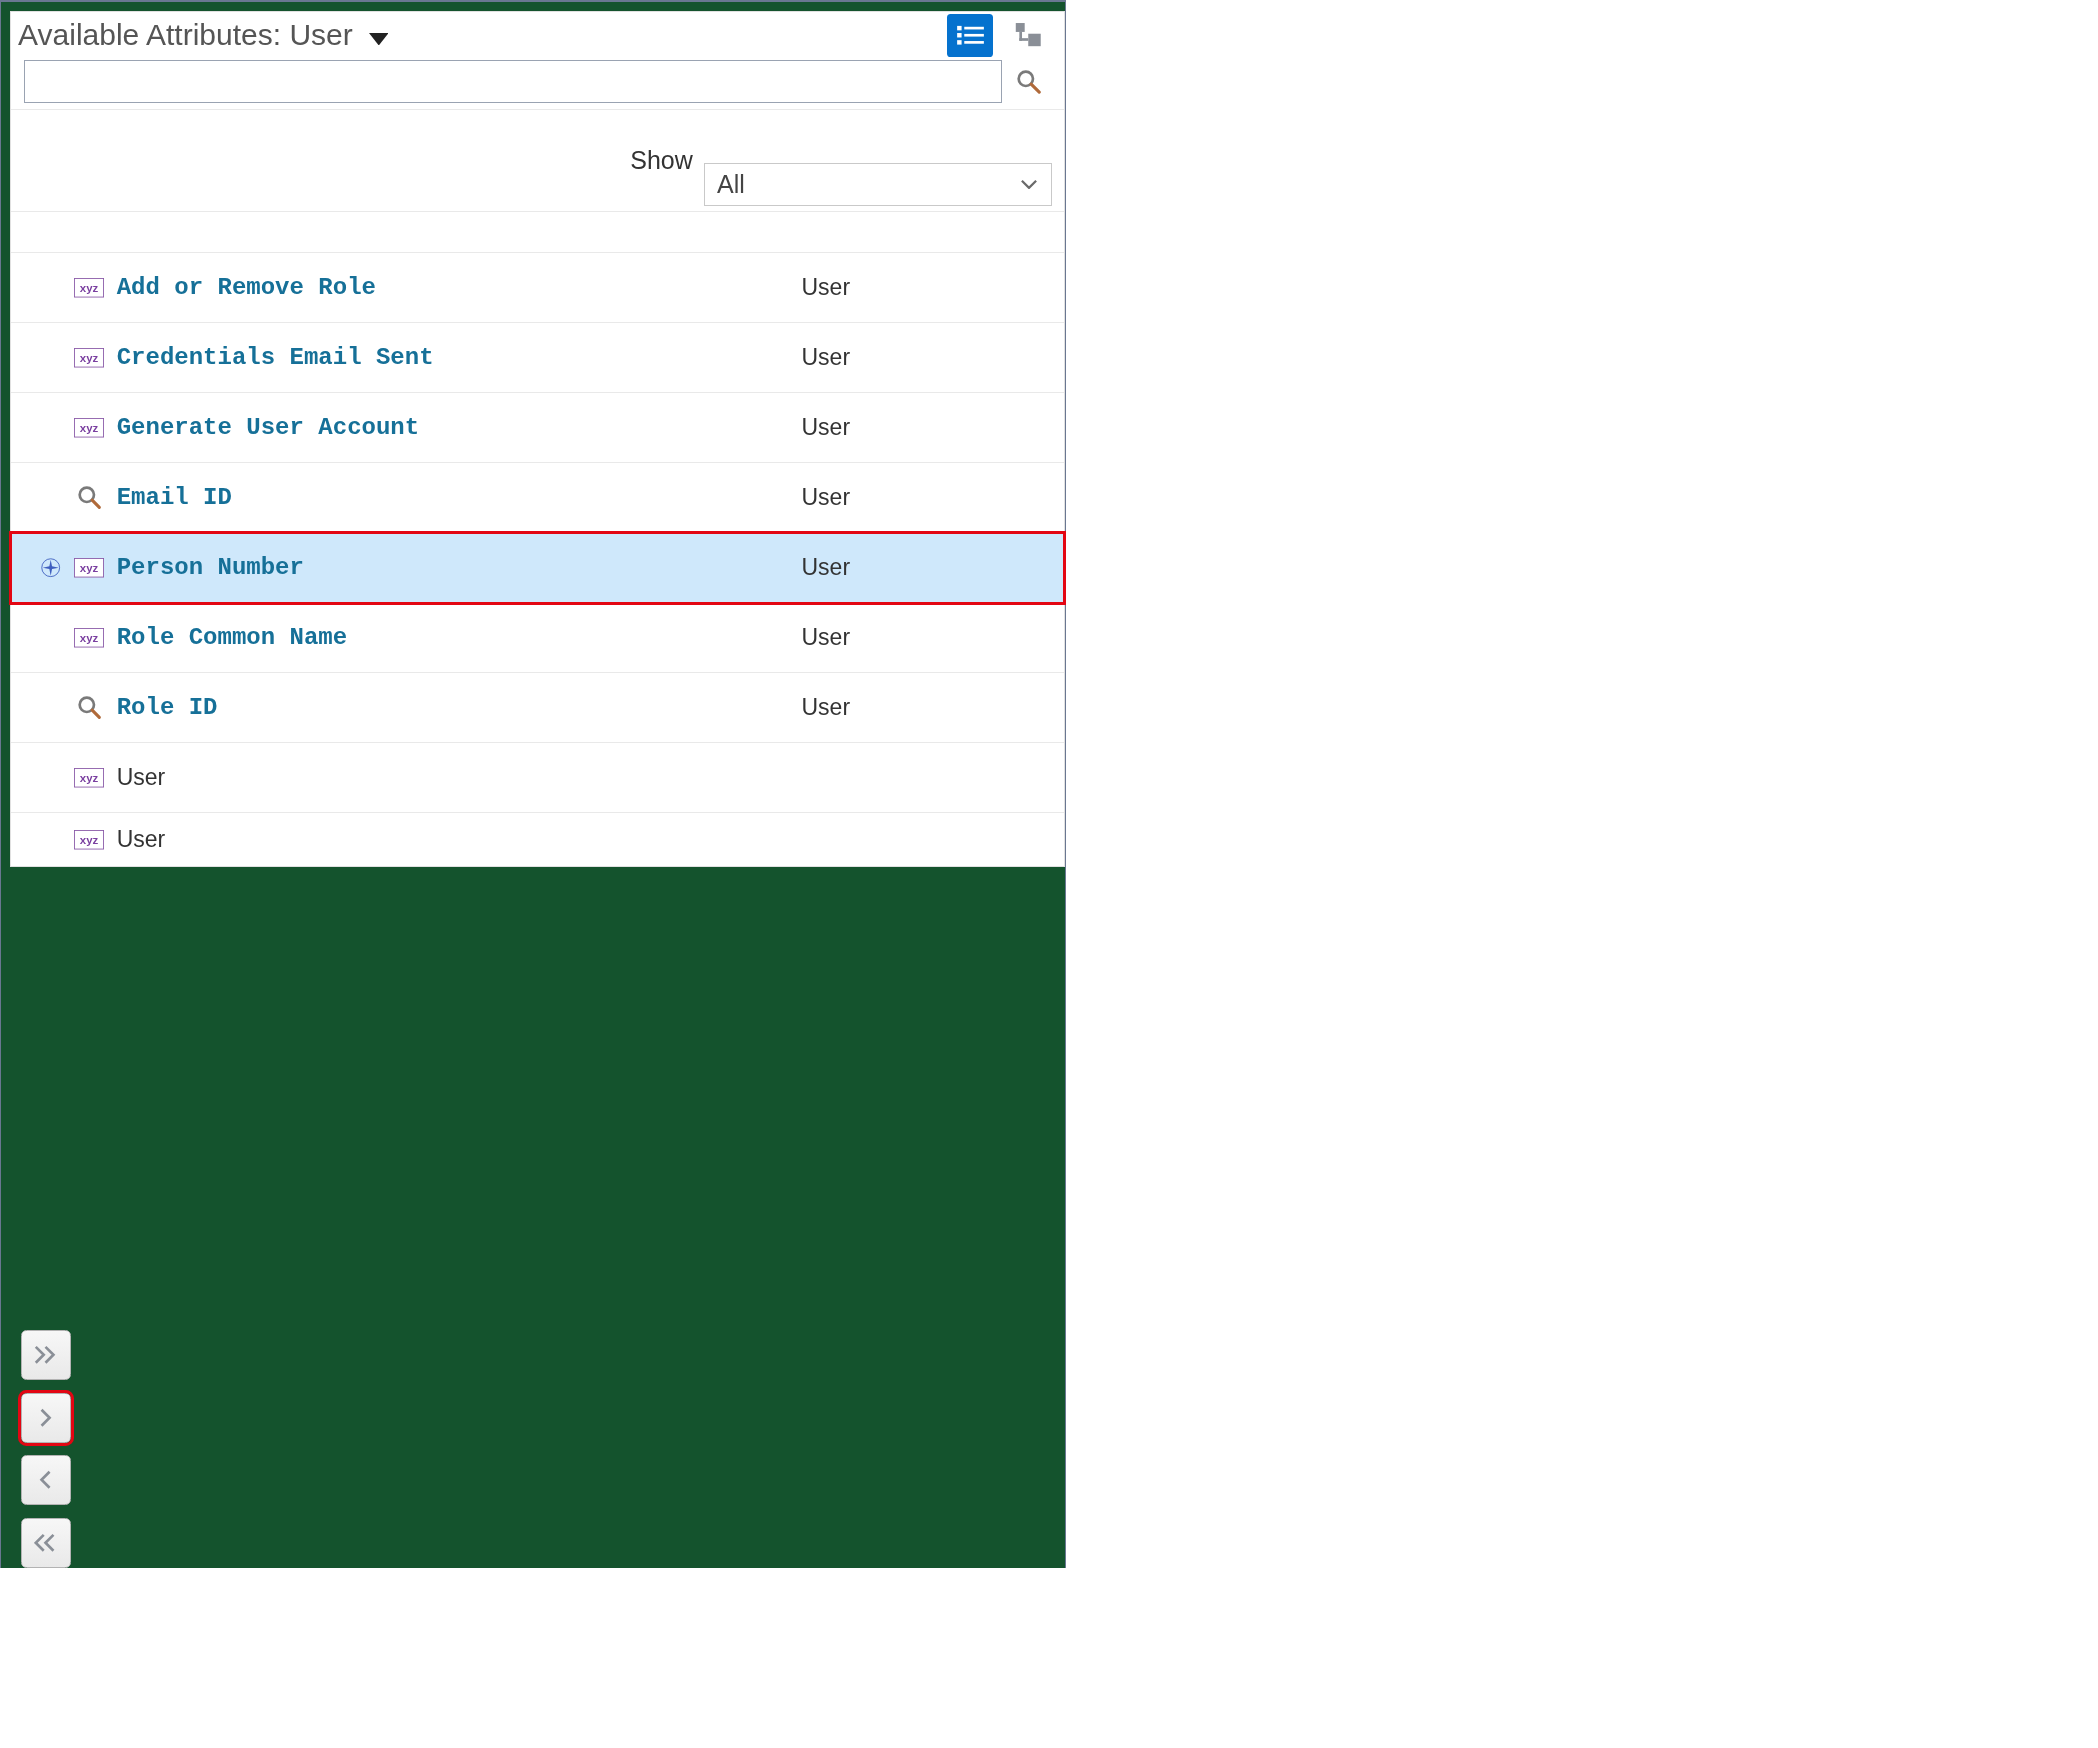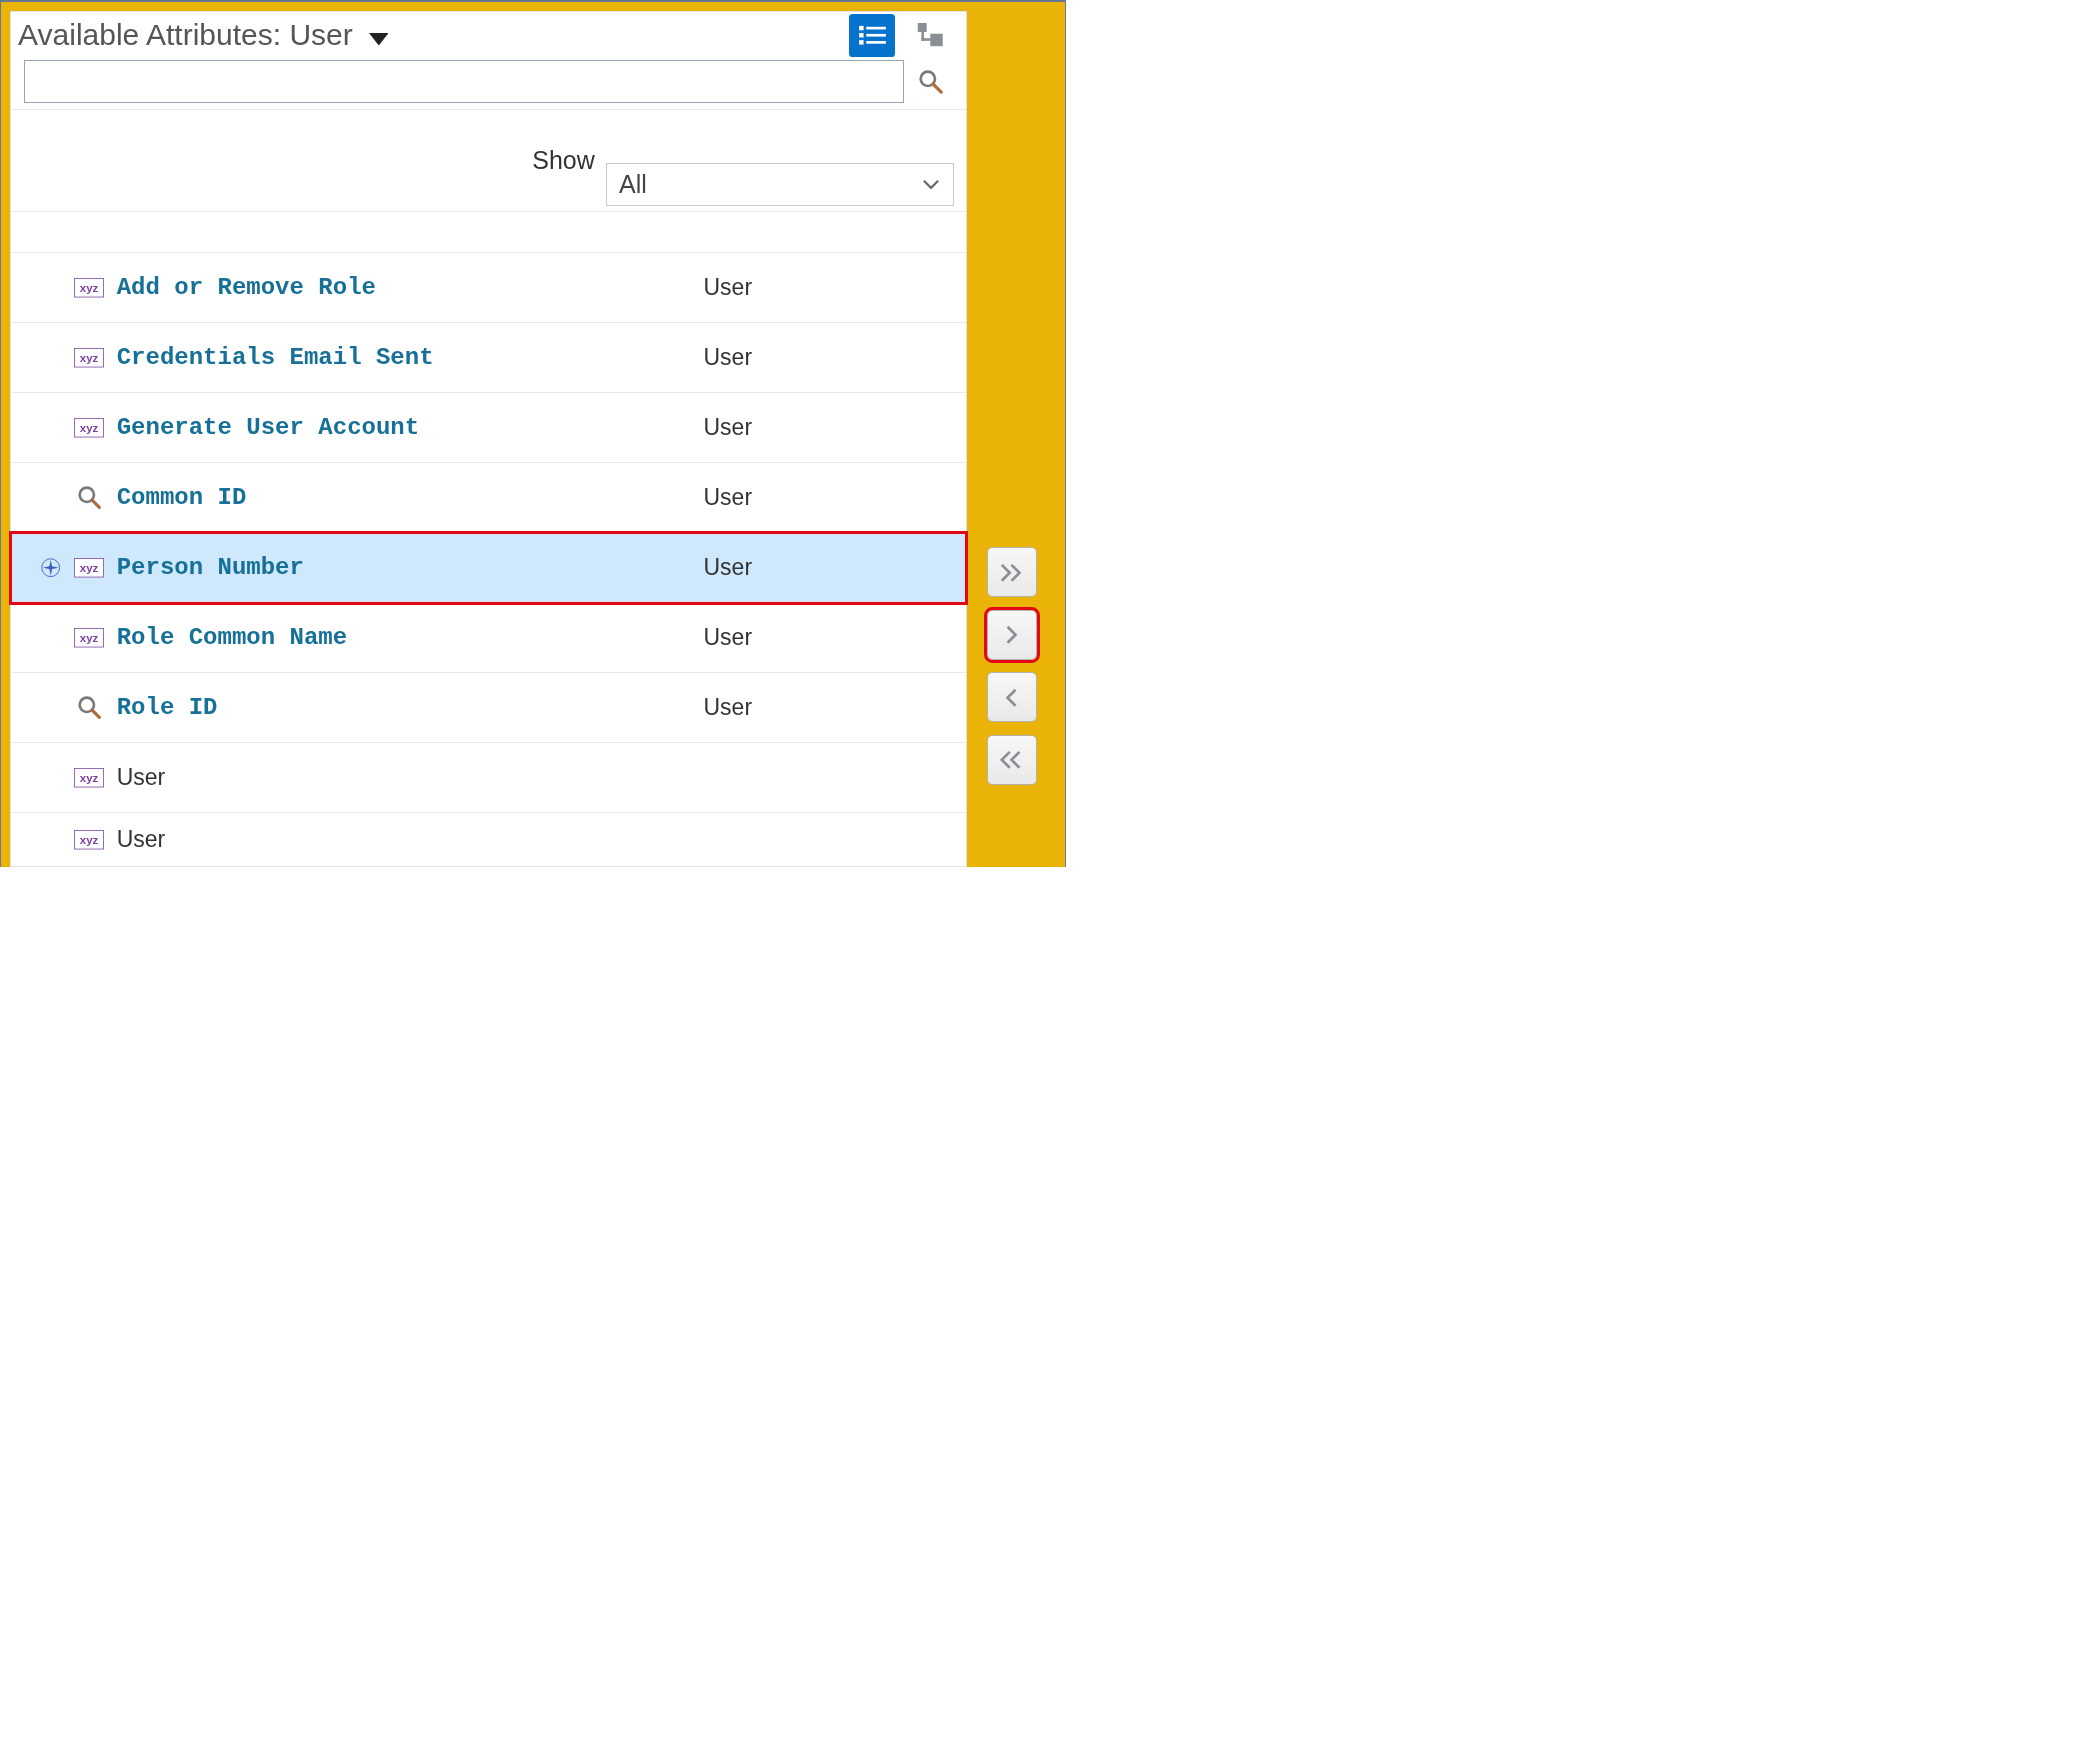--- a/index.html
+++ b/index.html
@@ -10,21 +10,22 @@
     background: #fff;
   }
   .outer {
     width: 1066px;
     margin: 0;
     border: 1.8px solid #6a7791;
     border-top-width: 2.7px;
     border-bottom: none;
     padding: 0;
     display: flex;
-    background: #eab308;
+    background: #14532d;
+    flex-direction: column;
   }
   .panel {
     flex: 1;
     border: 0.9px solid #e1e1e1;
     margin: 9px 0 0 9px;
     background: #fff;
   }
   .panel-header {
     display: flex;
     align-items: center;
@@ -289,21 +290,21 @@
           <div class="attr-cat">User</div>
         </div>
         <div class="attr-row">
           <div class="row-mark"></div>
           <div class="type-icon">
             <svg width="25" height="25" viewBox="0 0 28 28">
               <circle cx="11" cy="11" r="8" stroke="#7a7a7a" stroke-width="3" fill="none"></circle>
               <line x1="17" y1="17" x2="25" y2="25" stroke="#b06a3a" stroke-width="3.5" stroke-linecap="round"></line>
             </svg>
           </div>
-          <div class="attr-name">Common ID</div>
+          <div class="attr-name">Email ID</div>
           <div class="attr-cat">User</div>
         </div>
         <div class="attr-row selected highlight">
           <div class="row-mark">
             <svg width="21.4" height="21.4" viewBox="0 0 24 24">
               <circle cx="12" cy="12" r="10" fill="none" stroke="#3f5fbf" stroke-width="1"></circle>
               <g fill="#3f5fbf">
                 <polygon points="12,3 13.5,10.5 21,12 13.5,13.5 12,21 10.5,13.5 3,12 10.5,10.5"></polygon>
               </g>
             </svg>

